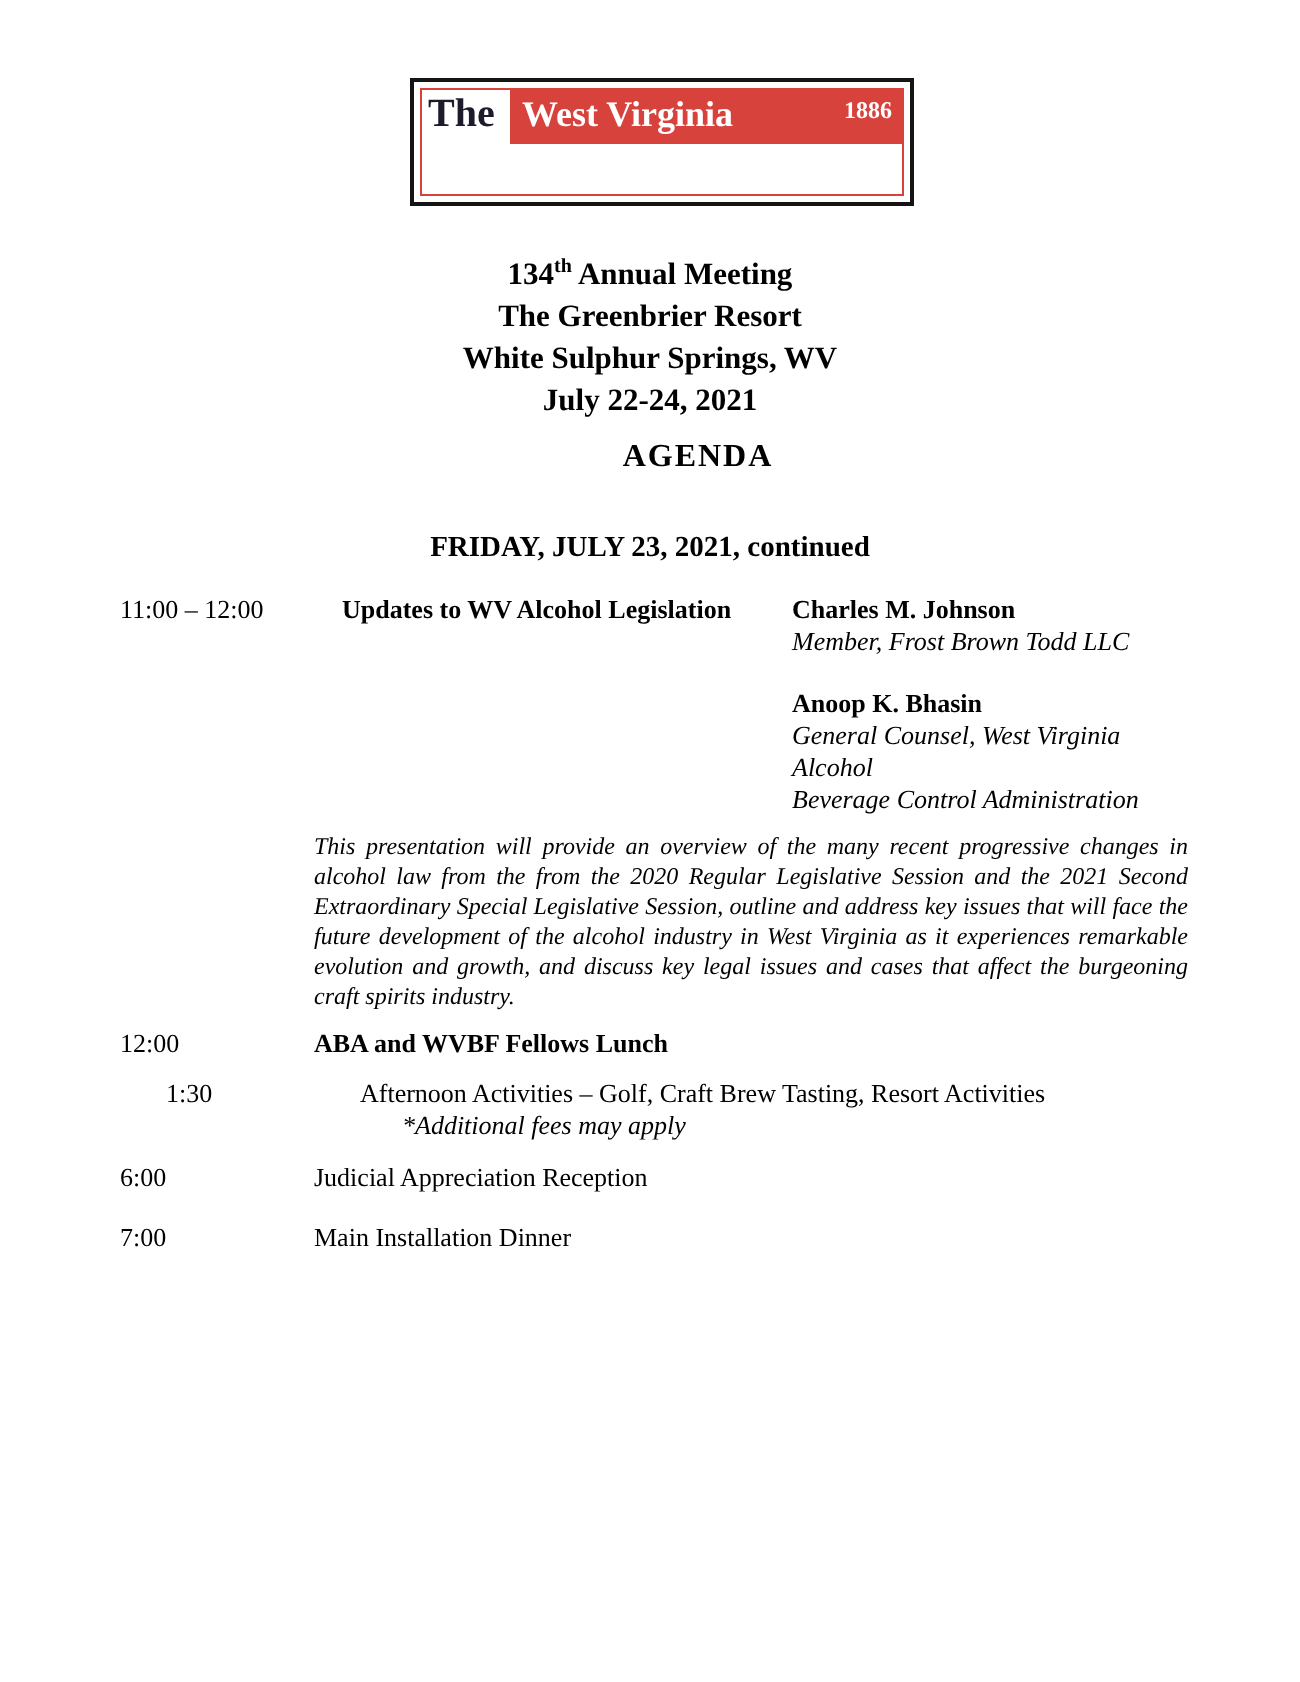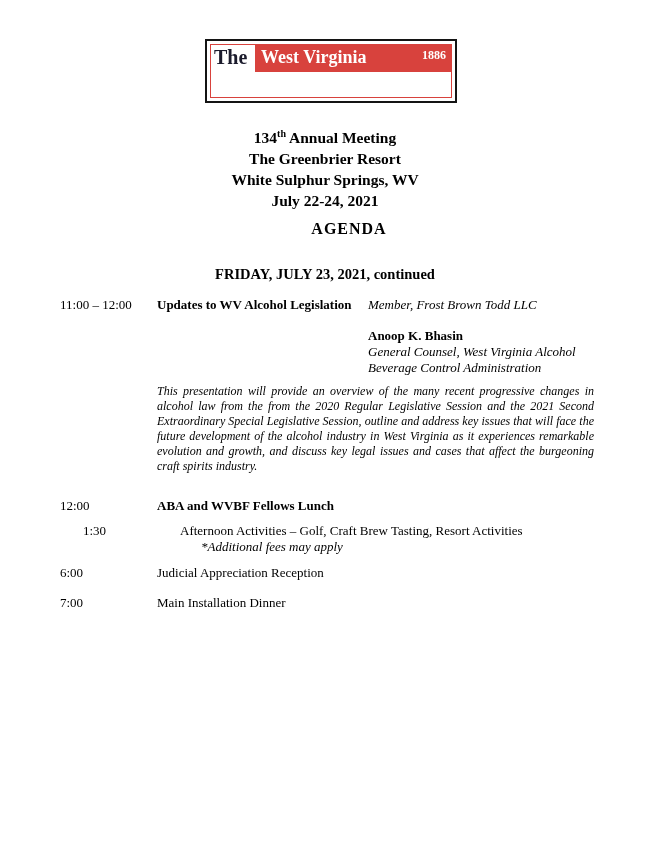--- a/index.html
+++ b/index.html
@@ -89,39 +89,40 @@
   
   .schedule {
     position: absolute; top: 297px; left: 60px;
     width: 533px;
     font-size: 13px; line-height: 16px;
   }
   .row-main {
     display: grid;
     grid-template-columns: 97px 211px 1fr;
     align-items: start;
+    gap: 14px;
   }
   .row-simple {
     display: grid;
     grid-template-columns: 97px 1fr;
     align-items: start;
   }
   .session-bold { font-weight: bold; }
   .speaker-name { font-weight: bold; }
   .speaker-title { font-style: italic; }
   .speaker-block + .speaker-block { margin-top: 15px; }
   .description {
     margin: 8px 0 0 97px;
     width: 437px;
     font-style: italic;
     font-size: 12px;
     line-height: 15px;
     text-align: justify;
   }
-  .mt-24 { margin-top: 24px; }
+  .mt-24 { margin-top: 8px; }
   .mt-9  { margin-top: 9px; margin-left: 23px; }
   .mt-10 { margin-top: 10px; }
   .mt-14 { margin-top: 14px; }
   .session-note {
     padding-left: 21px;
     font-style: italic;
   }
 </style>
 </head>
 <body>
@@ -148,20 +149,21 @@
 
   <div class="friday-heading">FRIDAY, JULY 23, 2021, continued</div>
 
   <div class="schedule">
 
     <div class="row-main">
       <div>11:00 – 12:00</div>
       <div class="session-bold">Updates to WV Alcohol Legislation</div>
       <div>
         <div class="speaker-block">
+          <div class="speaker-name">Charles M. Johnson</div>
           <div class="speaker-title">Member, Frost Brown Todd LLC</div>
         </div>
         <div class="speaker-block">
           <div class="speaker-name">Anoop K. Bhasin</div>
           <div class="speaker-title">General Counsel, West Virginia Alcohol</div>
           <div class="speaker-title">Beverage Control Administration</div>
         </div>
       </div>
     </div>
 

